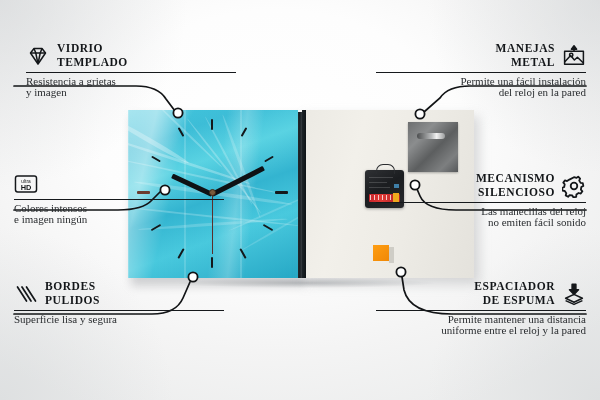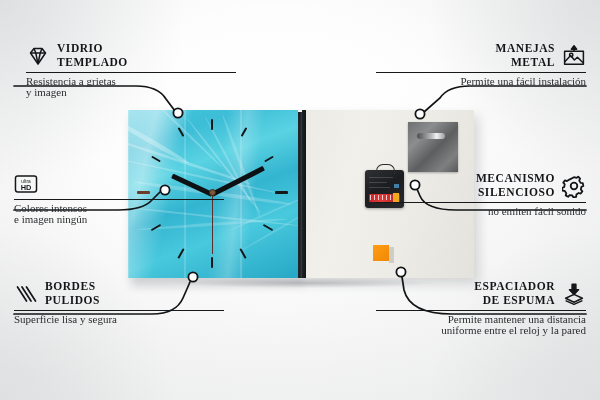--- a/index.html
+++ b/index.html
@@ -301,38 +301,40 @@
           <path d="M12 5.2 V7.2"></path>
           <rect x="2.6" y="7.2" width="18.8" height="13"></rect>
           <path d="M2.6 18 L8.6 11.6 L12.4 16 L15.4 13.2 L21.4 19"></path>
           <circle cx="9.2" cy="11" r="1.7"></circle>
         </g>
       </svg>
     </div>
     <div class="rule"></div>
     <div class="feat-desc">
       <div>Permite una fácil instalación</div>
+      <div>del reloj en la pared</div>
     </div>
   </div>
 
   <div class="feature right" id="f-mecanismo">
     <div class="feat-head">
       <div>
         <div class="feat-title">MECANISMO</div>
         <div class="feat-title">SILENCIOSO</div>
       </div>
       <svg class="ico" viewBox="0 0 24 24">
         <g fill="none" stroke="#14171a" stroke-width="1.8" stroke-linejoin="round">
           <path d="M12 3.2 l2.6.7 1.6-1.3 1.9 2 -.9 2.0 1.4 2.3 2.2.3 .5 2.7 -2.0 1.1 -.4 2.7 1.5 1.6 -1.6 2.3 -2.2-.6 -2.2 1.6 -.2 2.2 -2.7.6 -1.2-1.9 -2.7-.3 -1.5 1.6 -2.4-1.4 .6-2.2 -1.5-2.2 -2.2-.3 -.4-2.7 2.0-1.0 .5-2.7 -1.4-1.7 1.7-2.2 2.1.7 2.3-1.5Z"></path>
           <circle cx="12" cy="12" r="3.3"></circle>
         </g>
       </svg>
     </div>
     <div class="rule"></div>
     <div class="feat-desc">
+      <div>Las manecillas del reloj</div>
       <div>no emiten fácil sonido</div>
     </div>
   </div>
 
   <div class="feature right" id="f-espaciador">
     <div class="feat-head">
       <div>
         <div class="feat-title">ESPACIADOR</div>
         <div class="feat-title">DE ESPUMA</div>
       </div>

